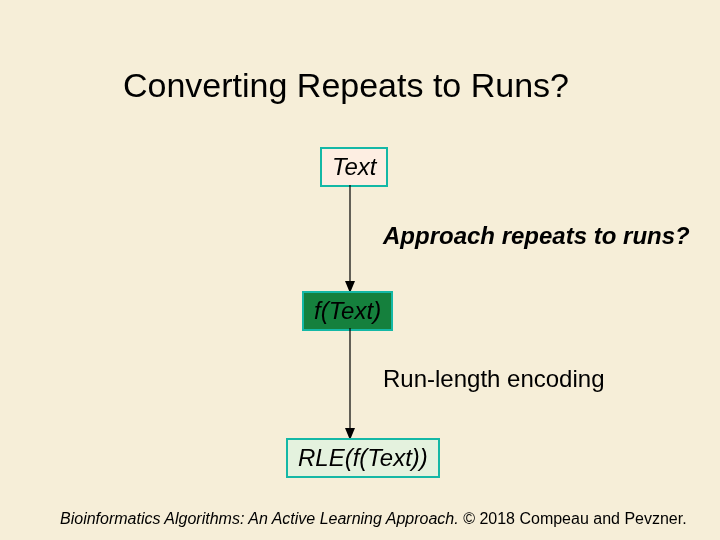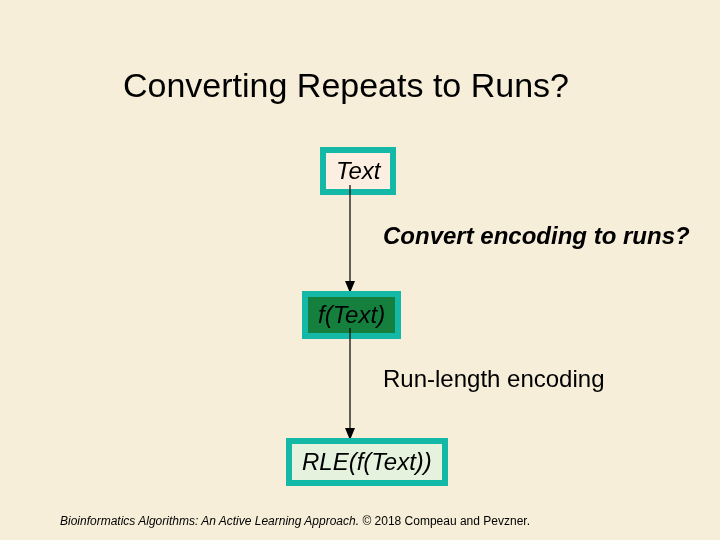--- a/index.html
+++ b/index.html
@@ -18,21 +18,21 @@
     left: 0;
     width: 692px;
     text-align: center;
     font-size: 34px;
     color: #000;
     font-weight: normal;
     margin-top: 46px;
   }
   .box {
     position: absolute;
-    border: 6px solid #14b8a6;
+    border: 2px solid #14b8a6;
     padding: 4px 10px;
     font-size: 24px;
     font-style: italic;
     color: #000;
     background: rgba(255,255,255,0);
   }
   .box.text-box {
     background: #fdeee2;
     left: 320px;
     top: 147px;
@@ -61,21 +61,21 @@
   }
   .label.rle-encoding {
     left: 383px;
     top: 365px;
     font-weight: normal;
   }
   .footer {
     position: absolute;
     bottom: 12px;
     left: 60px;
-    font-size: 12px;
+    font-size: 16px;
     font-style: italic;
     color: #000;
   }
   .footer .copy {
     font-style: normal;
   }
   svg.arrow {
     position: absolute;
   }
 </style>
@@ -84,21 +84,21 @@
 
 <div class="title">Converting Repeats to Runs?</div>
 
 <div class="box text-box">Text</div>
 
 <svg class="arrow" style="left:340px; top:185px;" width="20" height="108">
   <line x1="10" y1="0" x2="10" y2="98" stroke="#000" stroke-width="1.2"></line>
   <polygon points="10,108 5,96 15,96" fill="#000"></polygon>
 </svg>
 
-<div class="label convert">Convert encoding to runs?</div>
+<div class="label convert">Approach repeats to runs?</div>
 
 <div class="box ftext-box">f(Text)</div>
 
 <svg class="arrow" style="left:340px; top:328px;" width="20" height="112">
   <line x1="10" y1="0" x2="10" y2="102" stroke="#000" stroke-width="1.2"></line>
   <polygon points="10,112 5,100 15,100" fill="#000"></polygon>
 </svg>
 
 <div class="label rle-encoding">Run-length encoding</div>
 

